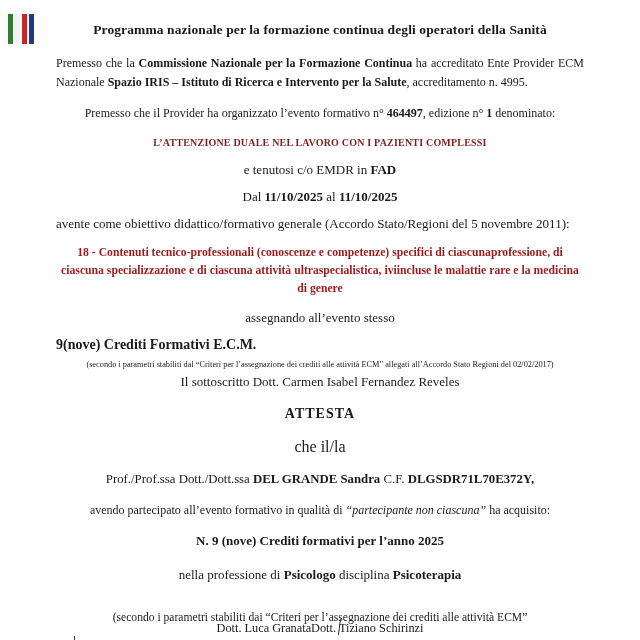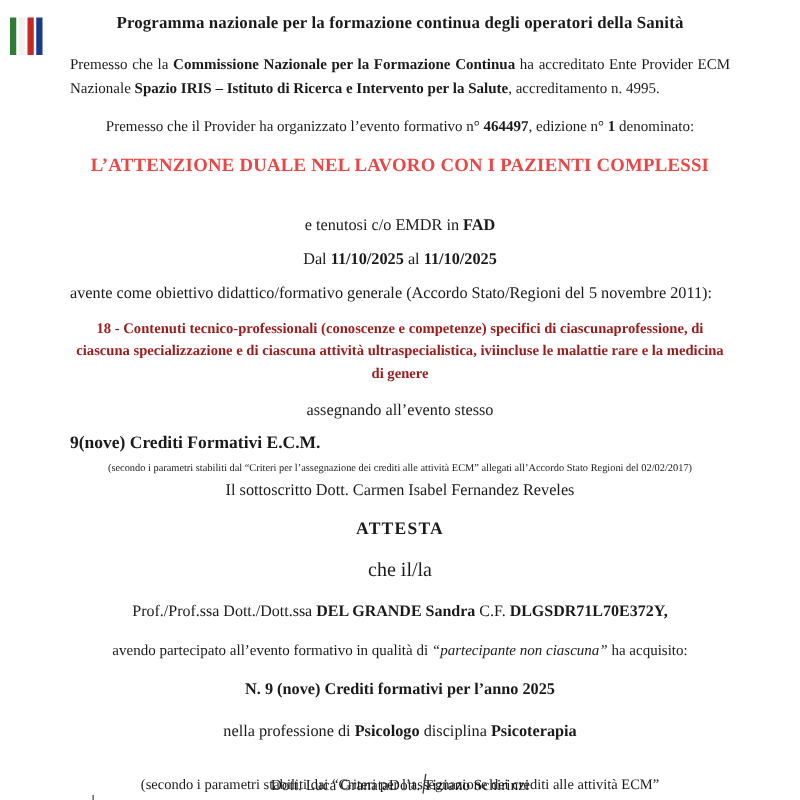--- a/index.html
+++ b/index.html
@@ -40,41 +40,41 @@
   .flag-bar i.g { background: #2e7d32; }
   .flag-bar i.w { background: #f2f2f2; }
   .flag-bar i.r { background: #c62828; }
   .flag-bar i.b { background: #1b3a8a; }
 
   .title-main {
     text-align: center;
     font-weight: bold;
     font-size: 13.5px;
     letter-spacing: .1px;
-    padding-top: 10px;
+    padding-top: 22px;
     margin-bottom: 16px;
   }
   p.body {
     font-size: 12px;
     line-height: 1.55;
     text-align: justify;
     margin: 0 0 13px 0;
   }
   p.center {
     text-align: center;
     text-align-last: center;
   }
   .b { font-weight: bold; }
   .i { font-style: italic; }
   .event-title {
     text-align: center;
     font-weight: bold;
-    font-size: 15px;
-    color: #ef4444;
-    margin: 14px 0 30px 0;
+    font-size: 10px;
+    color: #7f1d1d;
+    margin: 14px 0 14px 0;
     letter-spacing: .2px;
   }
   .line-center {
     text-align: center;
     font-size: 13px;
     margin: 0 0 11px 0;
   }
   .obiettivo {
     font-size: 13px;
     margin: 3px 0 12px 0;

